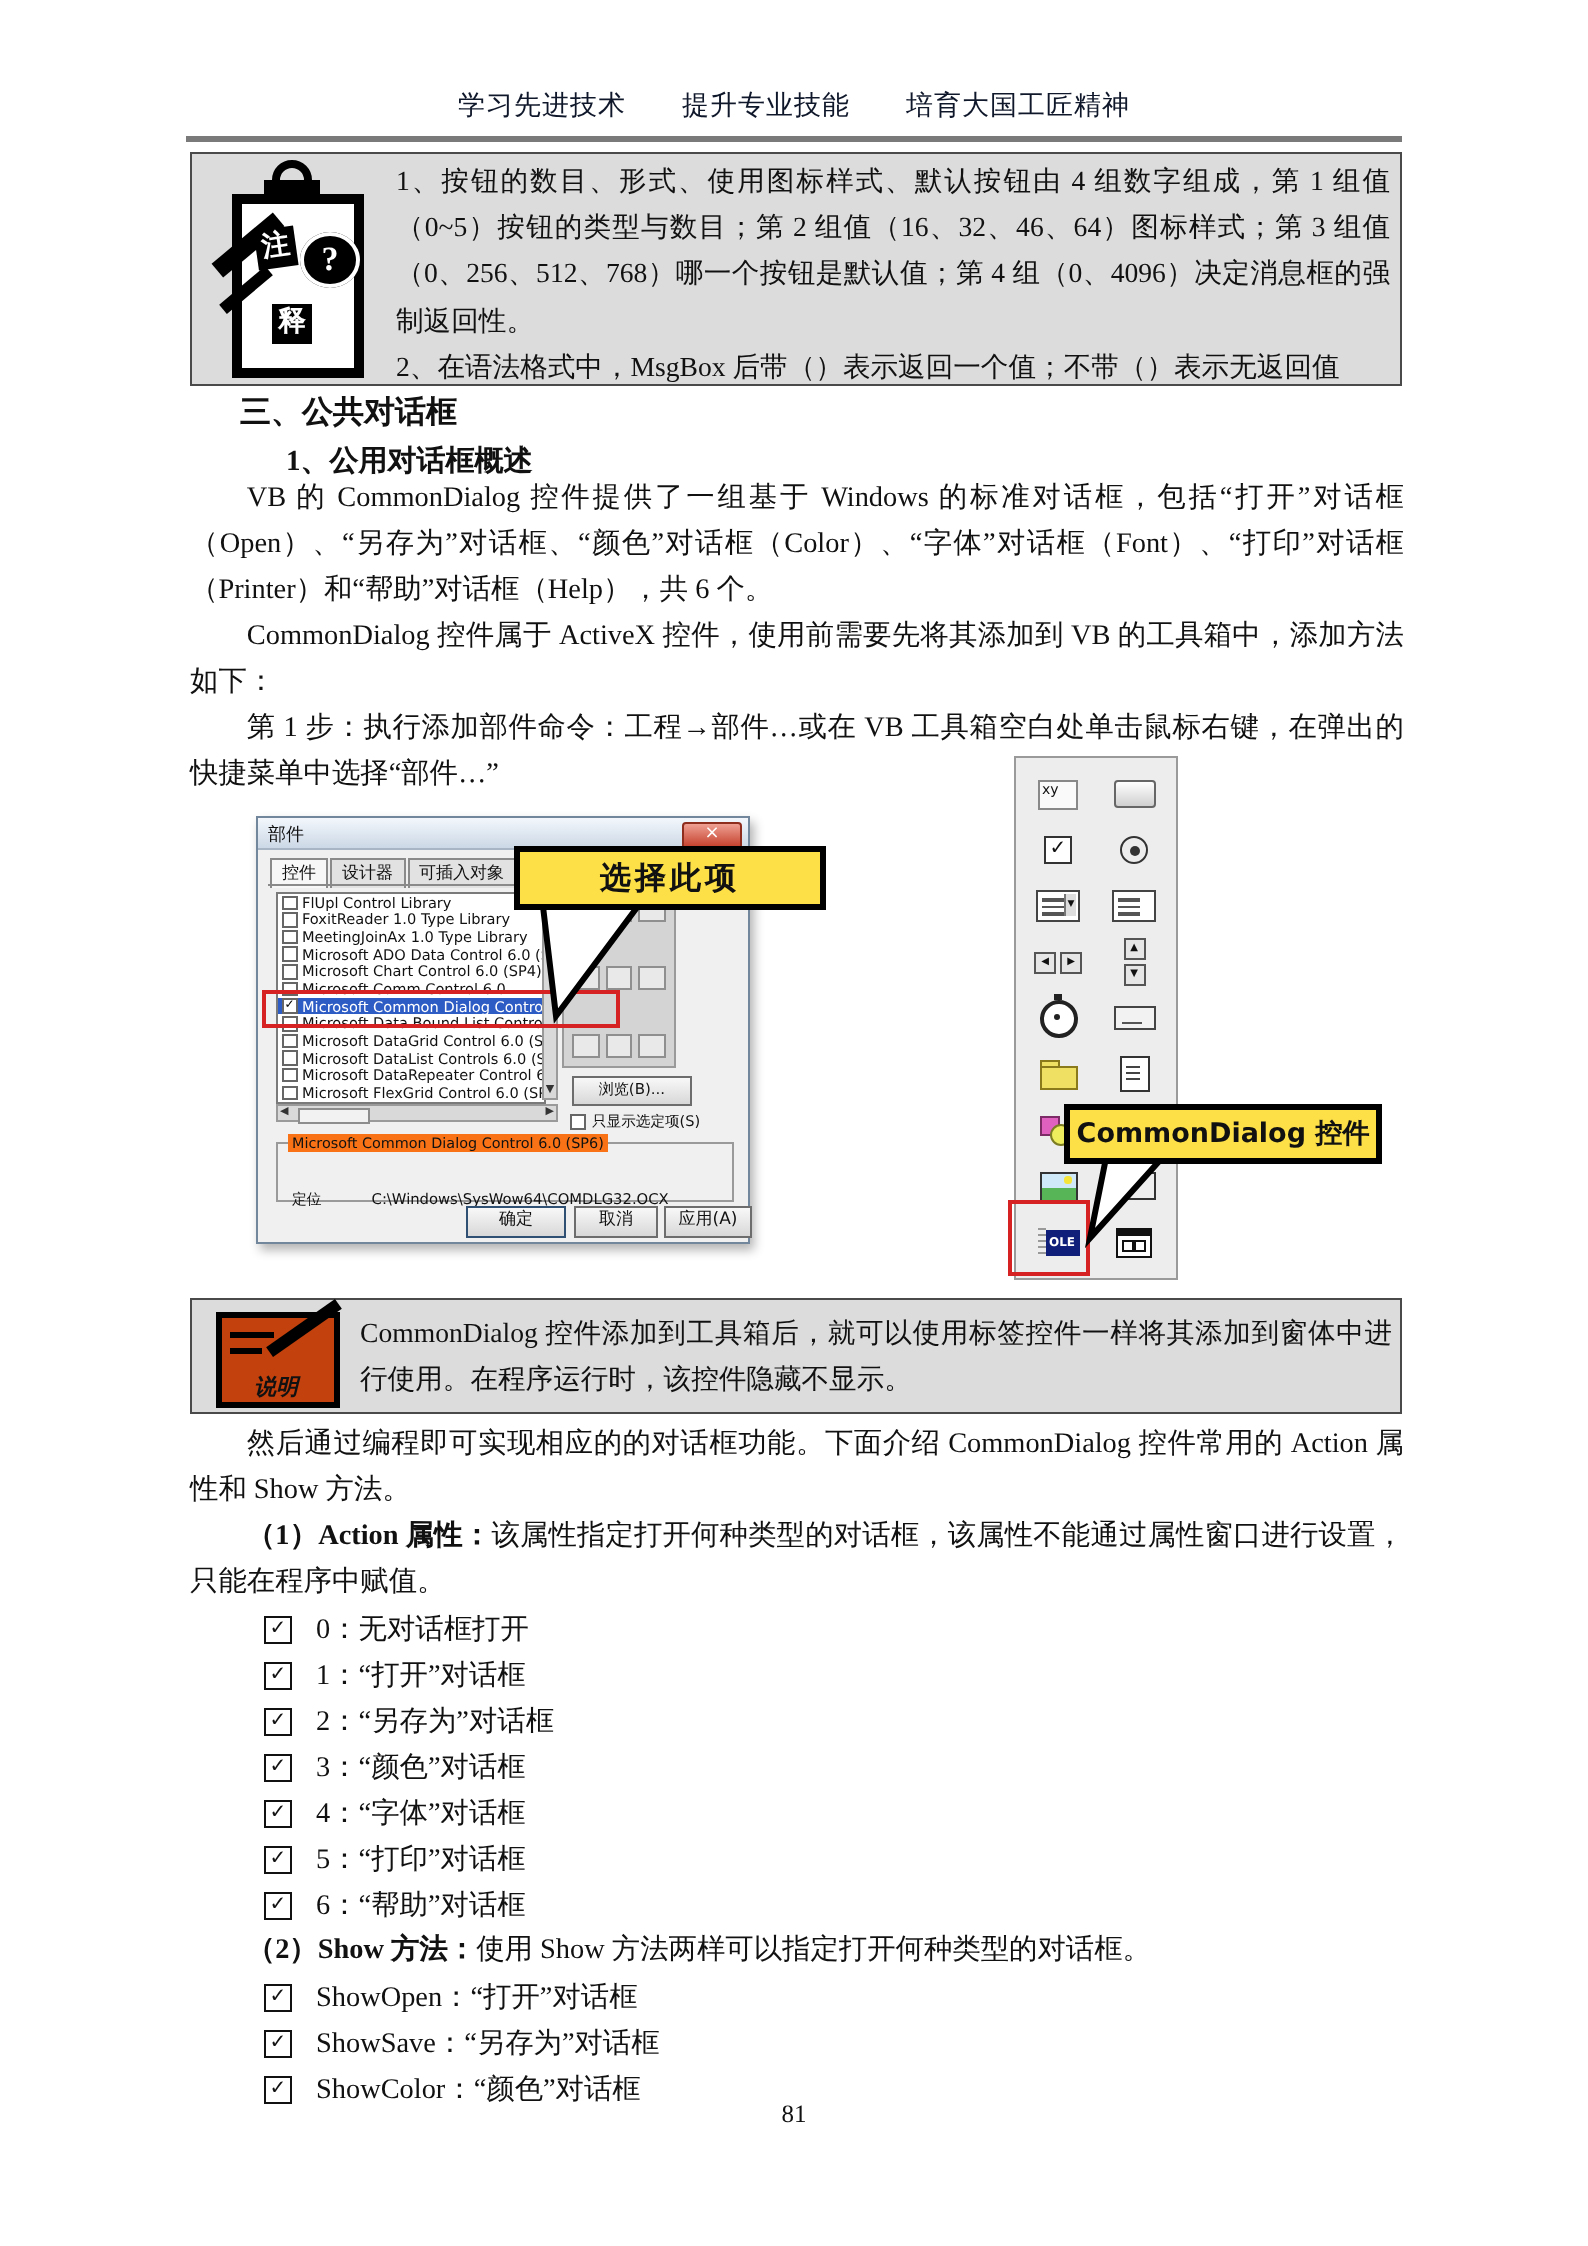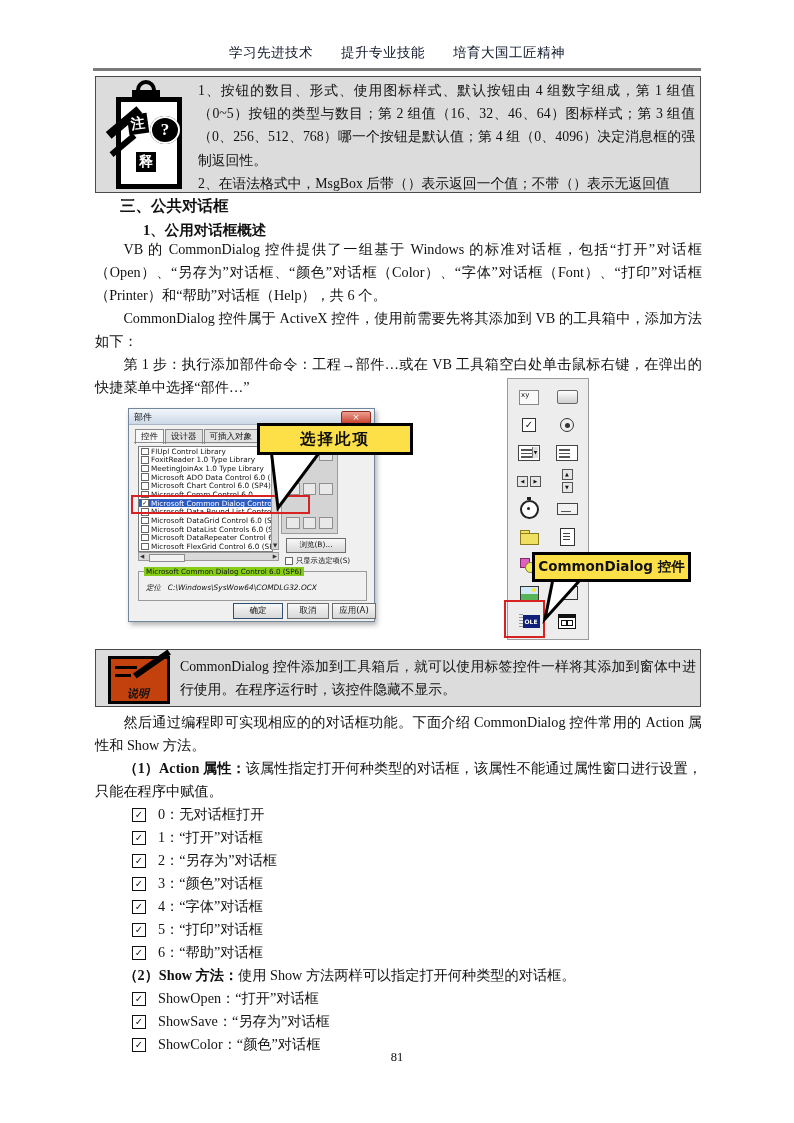--- a/index.html
+++ b/index.html
@@ -77,22 +77,22 @@
   .hs-r{position:absolute;right:1px;top:0;line-height:7px;}
   .hs-thumb{position:absolute;left:10px;top:0.5px;width:34px;height:6px;background:#f2f2f2;border:1px solid #8d8d8d;}
   .preview{position:absolute;left:152px;top:35px;width:57px;height:90px;background:#d4d4d4;border:1px solid #9a9a9a;
            display:grid;grid-template-columns:repeat(3,1fr);gap:3px;padding:4px;box-sizing:border-box;align-content:space-between;}
   .pv{background:#e9e9e9;border:1px solid #8f8f8f;height:10px;}
   .btn{background:linear-gradient(#f8f8f8,#d8d8d8);border:1px solid #6d6d6d;text-align:center;}
   .browse-btn{position:absolute;left:157px;top:129px;width:58px;height:13px;font-size:7.5px;line-height:12px;}
   .sel-only{position:absolute;left:156px;top:147px;font-size:7.3px;display:flex;align-items:center;gap:3px;}
   .tiny-box{width:6px;height:6px;border:1px solid #666;background:#fff;flex:0 0 auto;}
   .groupbox{position:absolute;left:9px;top:162px;width:227px;height:28px;border:1px solid #9a9a9a;}
-  .group-legend{position:absolute;top:-5px;left:5px;background:#84cc16;font-size:7.2px;padding:0 2px;white-space:nowrap;}
-  .locate{position:absolute;left:7px;top:11px;font-size:7.4px;display:flex;gap:7px;white-space:nowrap;font-style:italic;}
+  .group-legend{position:absolute;top:-5px;left:5px;background:#f97316;font-size:7.2px;padding:0 2px;white-space:nowrap;}
+  .locate{position:absolute;left:7px;top:23px;font-size:7.4px;display:flex;gap:25px;white-space:nowrap;}
   .dbtn{position:absolute;height:14px;font-size:8.5px;line-height:12px;top:194px;}
   #btn-ok{left:104px;width:48px;border:1.5px solid #2f4f73;}
   #btn-cancel{left:158px;width:40px;}
   #btn-apply{left:203px;width:42px;}
 
   
   .tbox{left:476px;top:378px;width:82px;height:262px;background:#ededed;border:1px solid #9a9a9a;z-index:1;
         display:grid;grid-template-columns:1fr 1fr;padding:4px 2px;box-sizing:border-box;margin-left:31px;}
   .tcell{display:flex;align-items:center;justify-content:center;height:28px;}
   .i-label{width:20px;height:15px;border:1px solid #888;background:#fafafa;font-size:7px;line-height:8px;padding-left:1px;box-sizing:border-box;}

